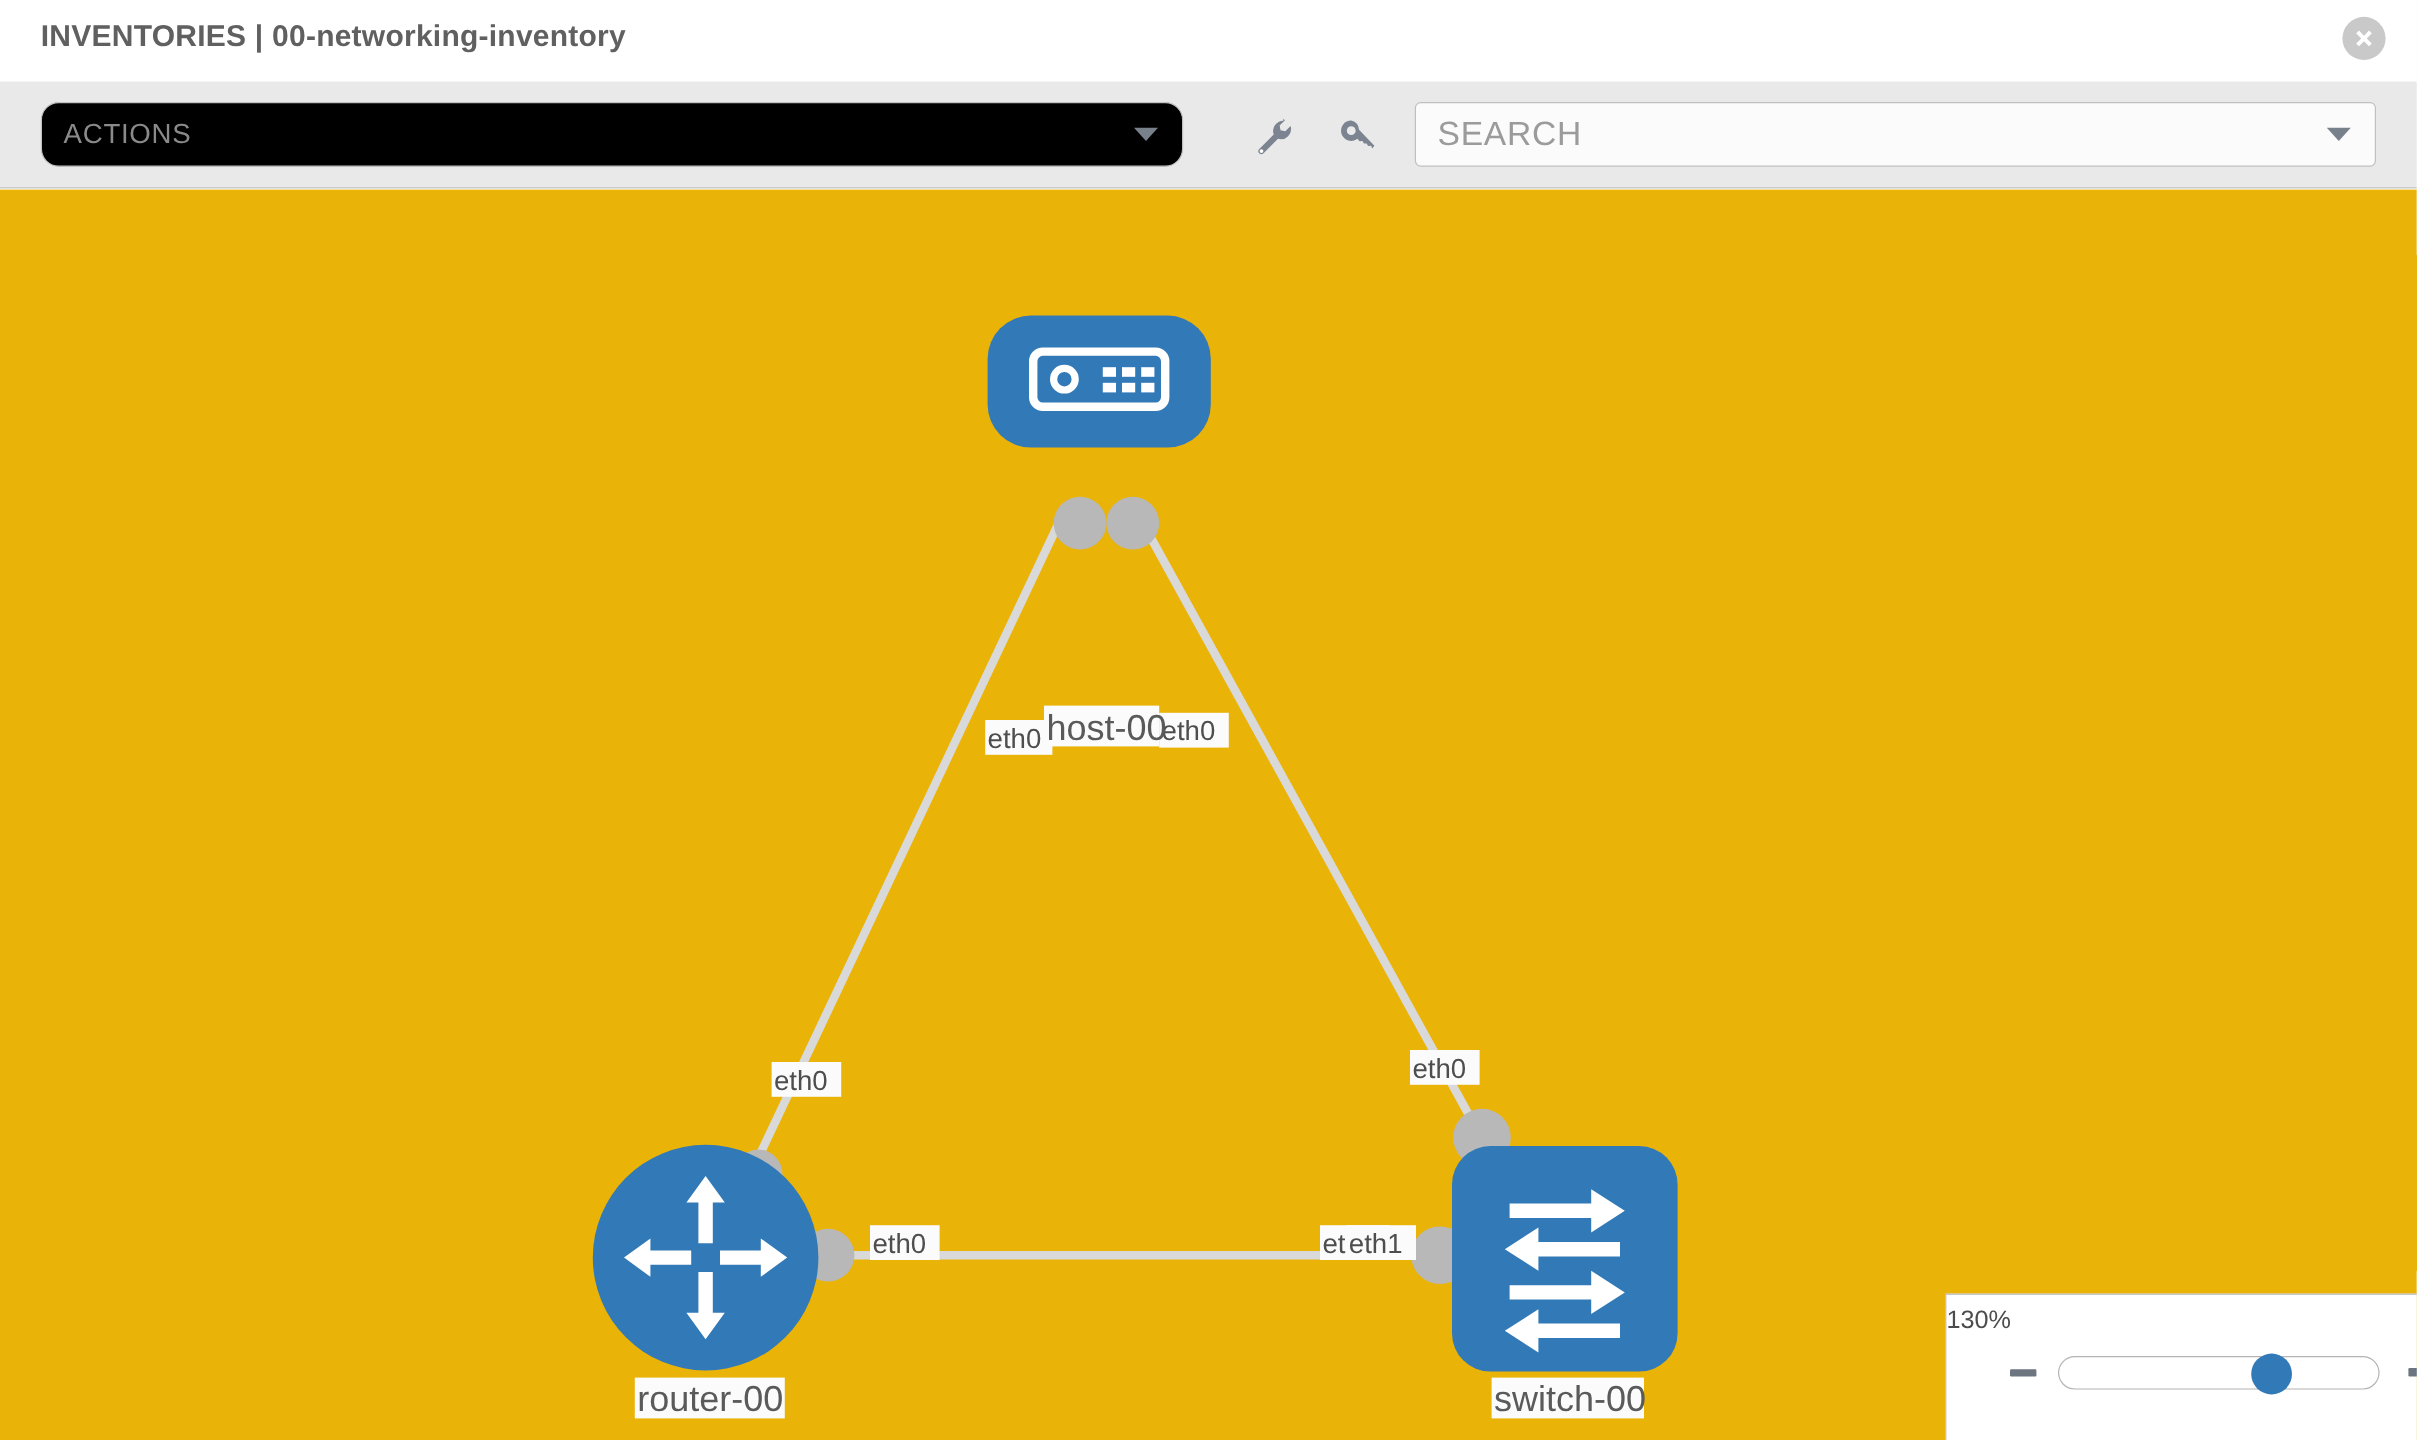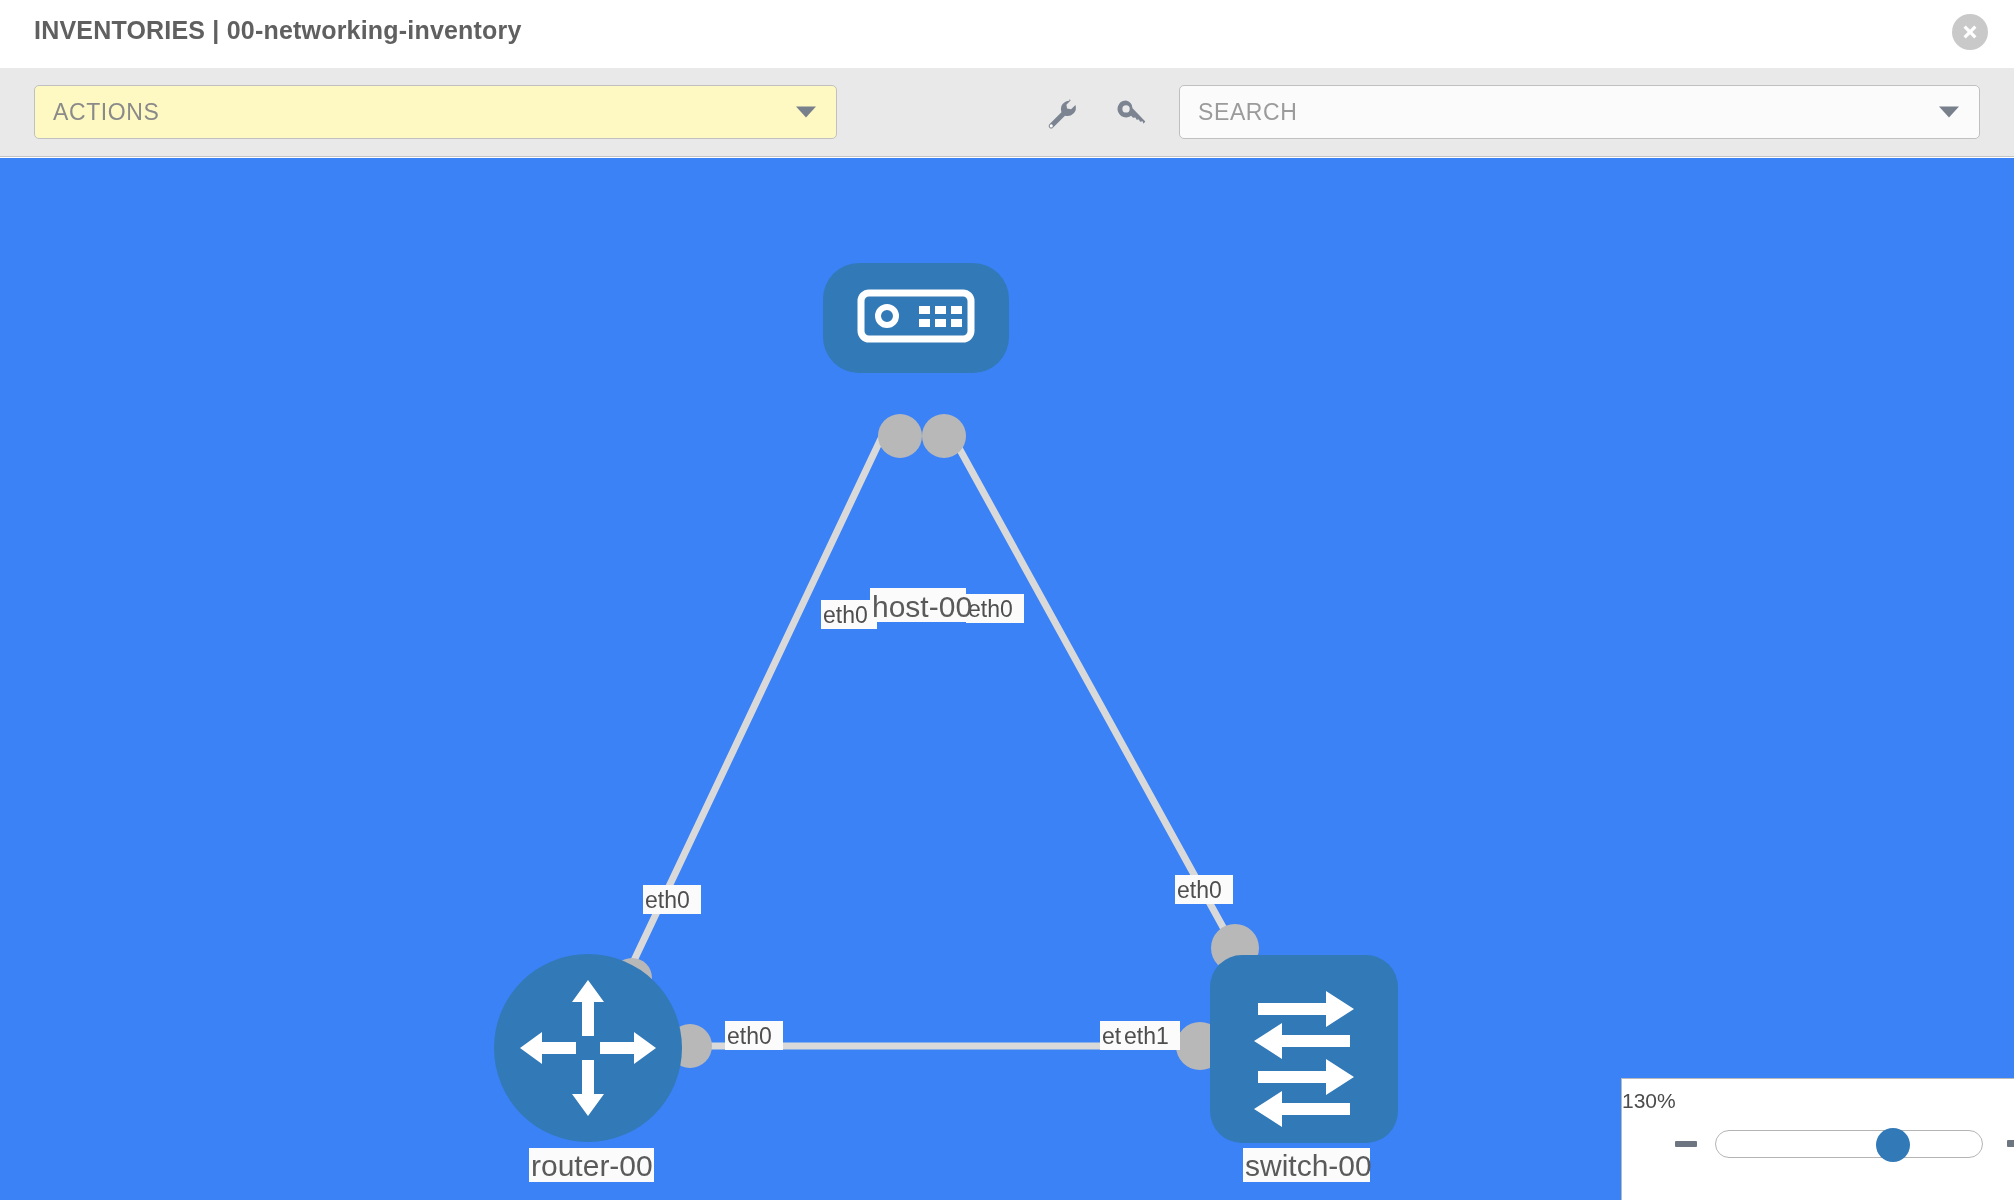--- a/index.html
+++ b/index.html
@@ -51,24 +51,24 @@
   .toolbar {
     position: absolute;
     left: 0; top: 68px;
     width: 2014px; height: 89px;
     background: #e9e9e9;
     border-bottom: 1px solid #c4c4c4;
   }
   .actions-select {
     position: absolute;
     left: 34px; top: 85px;
-    width: 803px; height: 54px;
-    background: #fef9c3;
+    width: 952px; height: 54px;
+    background: #000000;
     border: 1px solid #c0c0c0;
-    border-radius: 5px;
+    border-radius: 15px;
   }
   .actions-label {
     position: absolute;
     left: 18px; top: 50%;
     transform: translateY(-50%);
     font-size: 23px;
     color: #8a8a8a;
     letter-spacing: 0.6px;
   }
   .caret {
@@ -95,31 +95,31 @@
     left: 1179px; top: 85px;
     width: 801px; height: 54px;
     background: #fbfbfb;
     border: 1px solid #c0c0c0;
     border-radius: 5px;
   }
   .search-placeholder {
     position: absolute;
     left: 18px; top: 50%;
     transform: translateY(-50%);
-    font-size: 23px;
+    font-size: 28px;
     color: #9b9b9b;
     letter-spacing: 0.6px;
   }
 
   
   .canvas {
     position: absolute;
     left: 0; top: 158px;
     width: 2014px; height: 1042px;
-    background: #3b82f6;
+    background: #eab308;
     overflow: hidden;
   }
   #topology-svg {
     position: absolute;
     left: 0; top: 0;
     width: 2014px; height: 1042px;
     display: block;
   }
 
   .node-icon-box { fill: #3279b7; }

